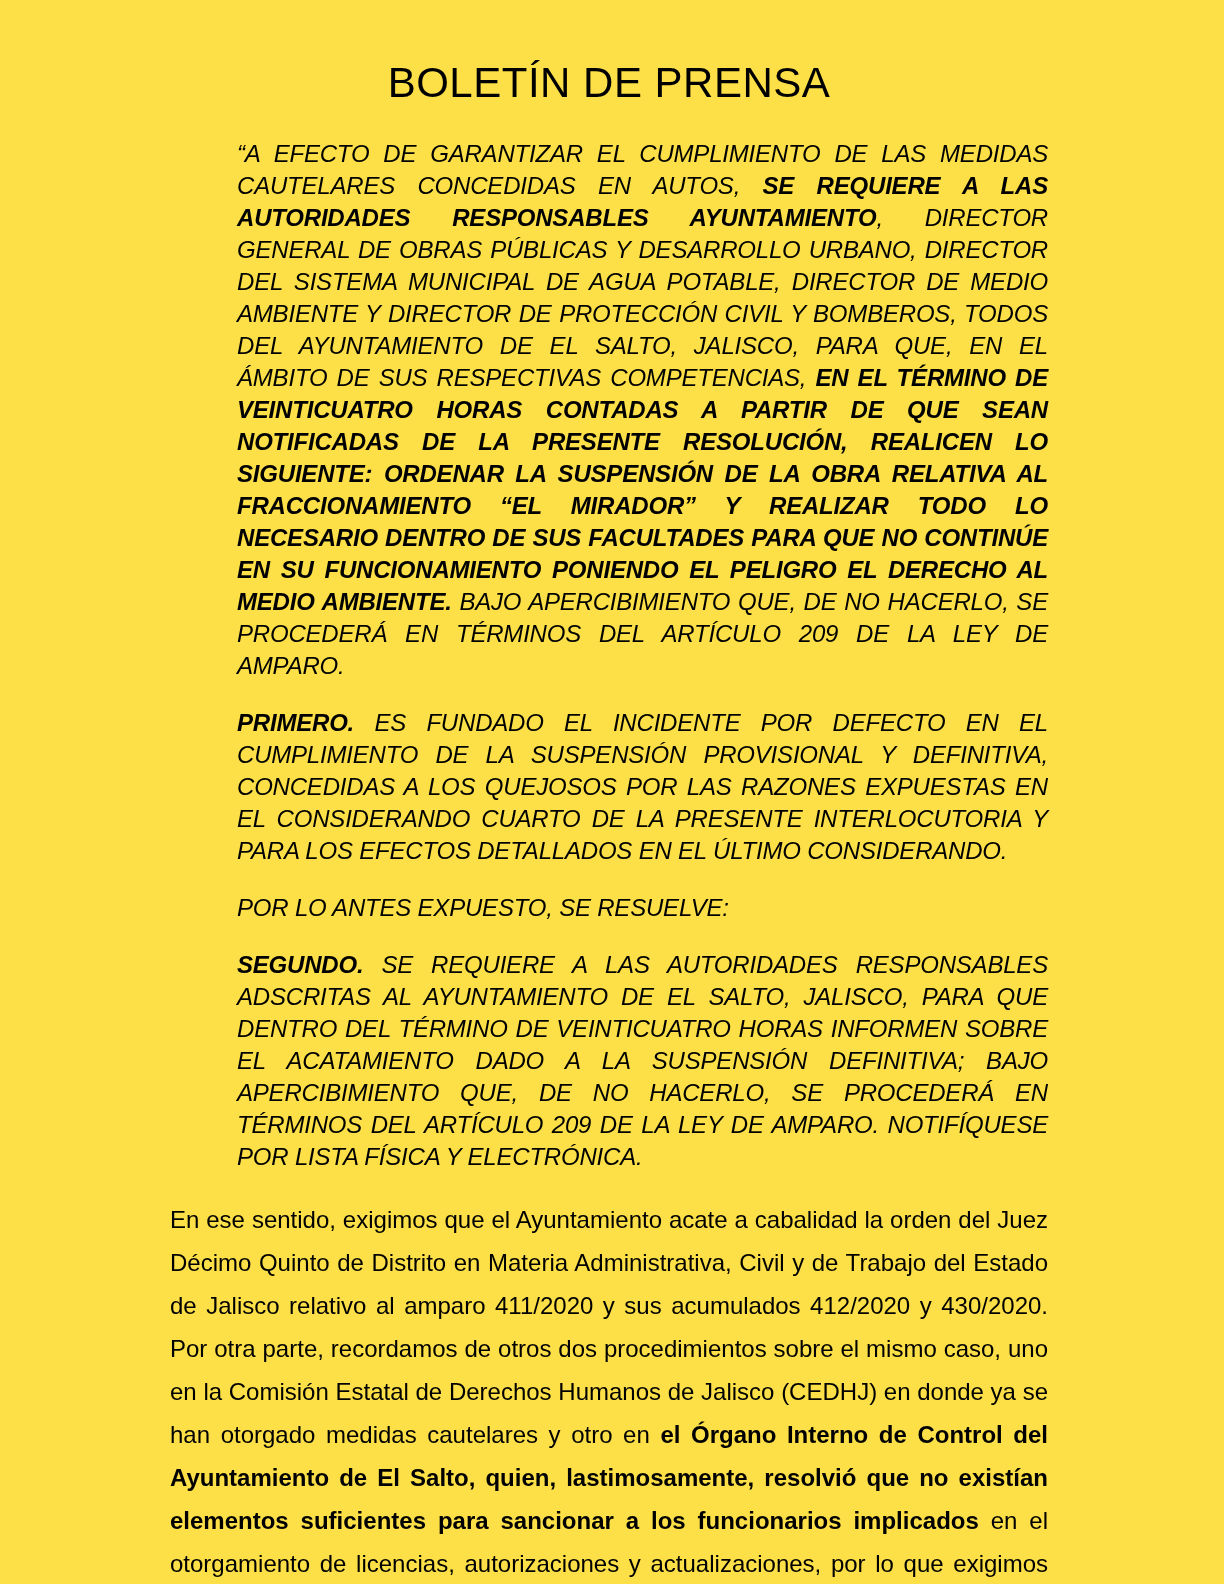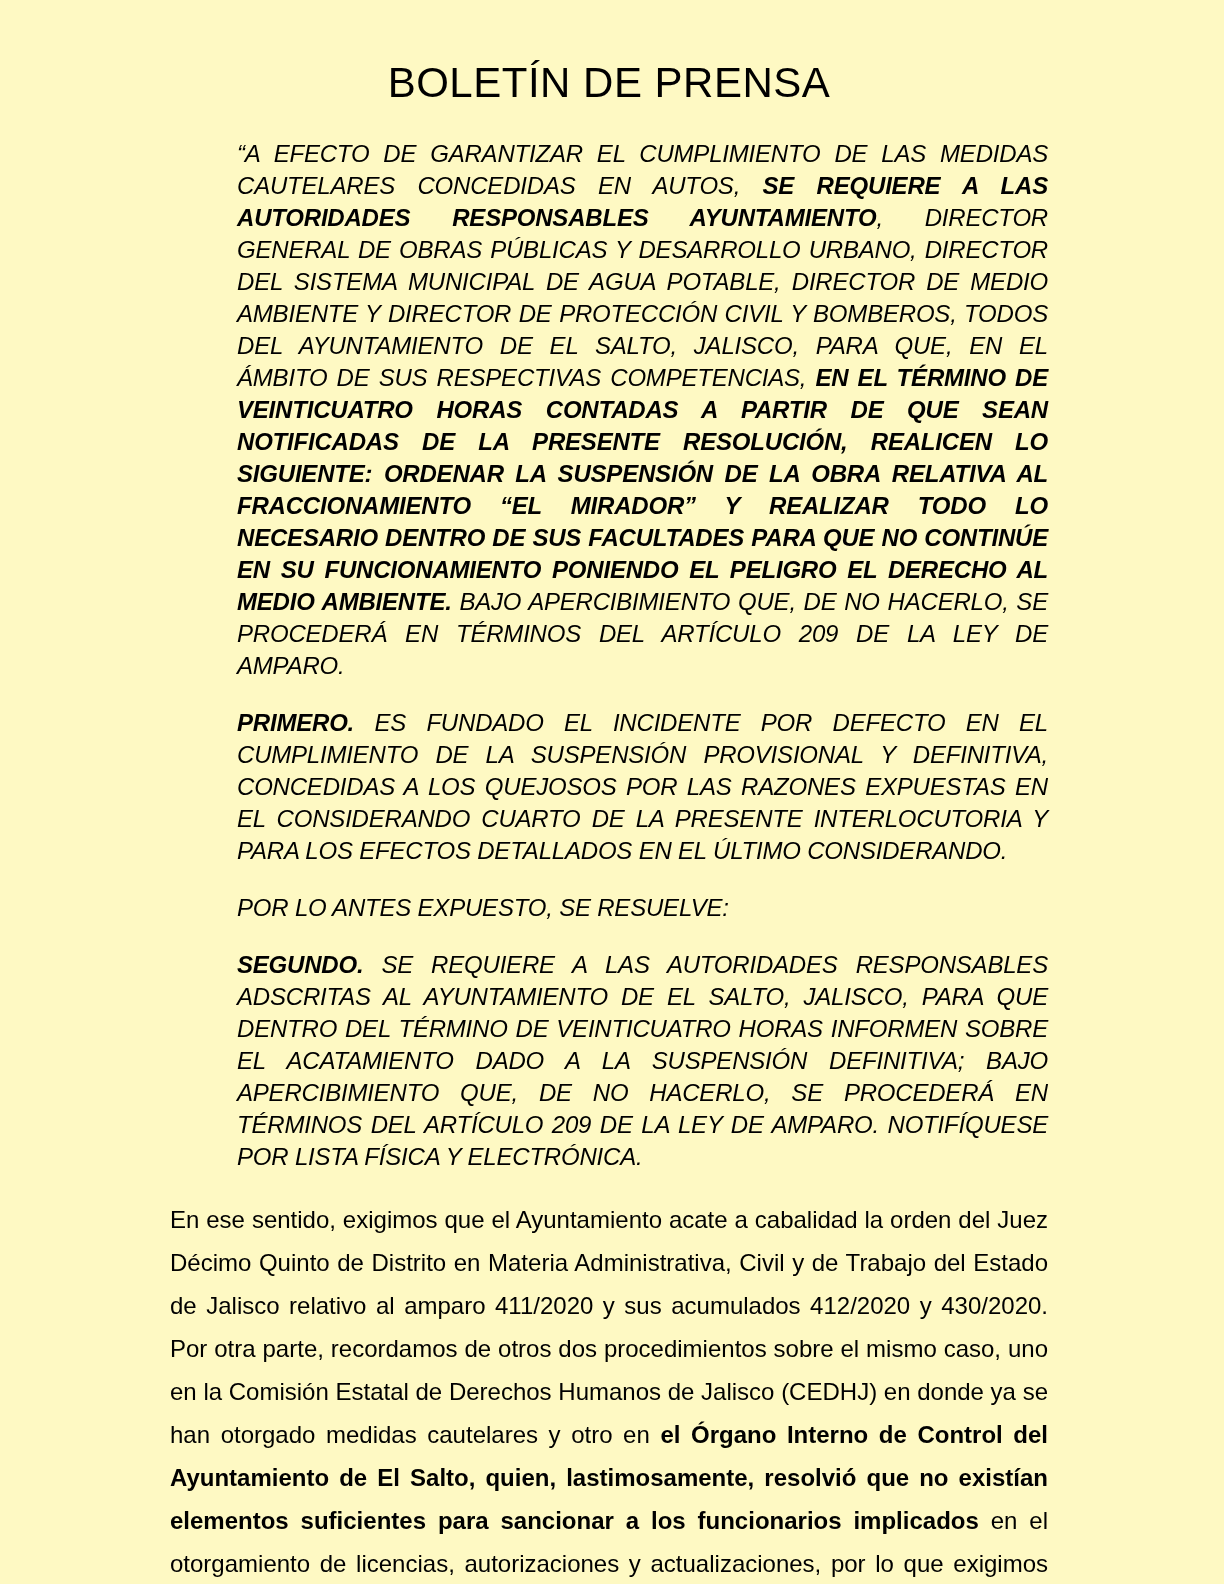--- a/index.html
+++ b/index.html
@@ -2,21 +2,21 @@
 <html lang="es"><head>
 <meta charset="utf-8">
 <style>
   * { margin: 0; padding: 0; box-sizing: border-box; }
   html, body { background: #ffffff; }
   .page {
     position: relative;
     width: 1224px;
     height: 1584px;
     margin: 0 auto;
-    background: #fef9c3;
+    background: #fde047;
     color: #000000;
     font-family: "Liberation Sans", sans-serif;
     padding: 58px 176px 40px 170px;
     overflow: hidden;
   }
   .doc-title {
     text-align: center;
     font-size: 42px;
     line-height: 1.2;
     font-weight: 400;

